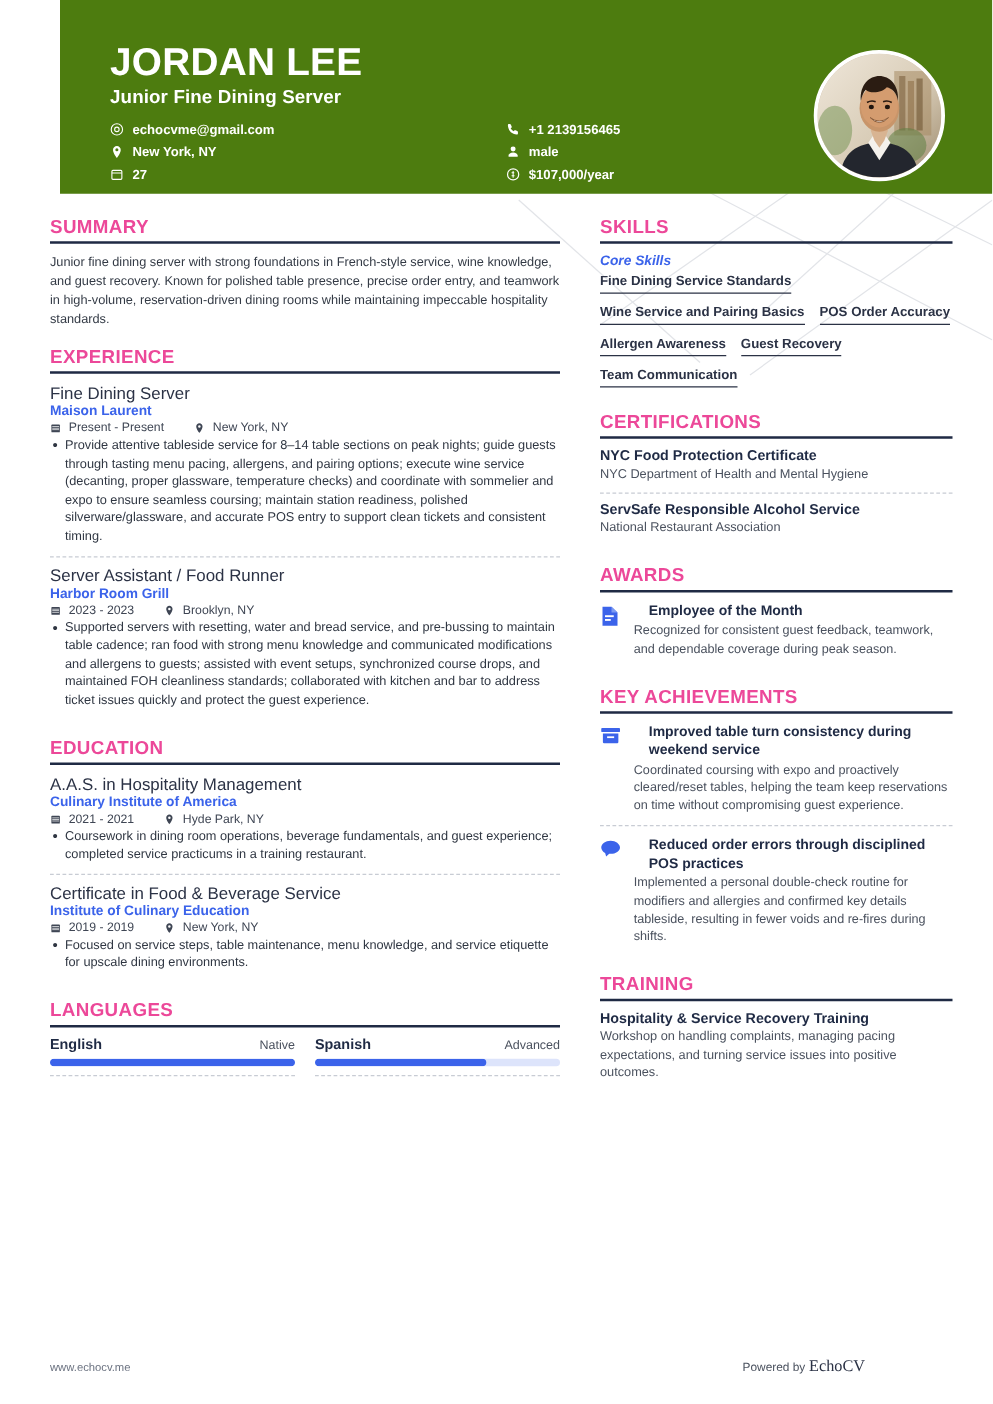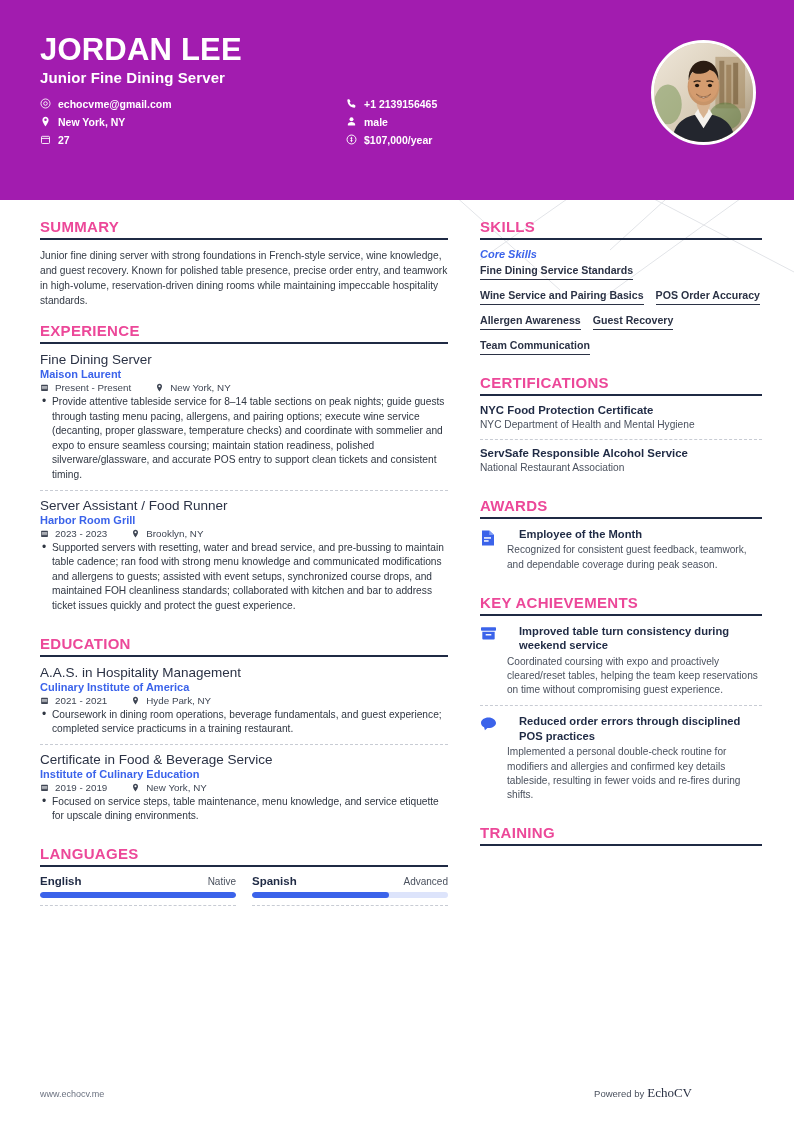--- a/index.html
+++ b/index.html
@@ -25,44 +25,45 @@
     position: absolute;
     left: 0; top: 0;
     width: 794px; height: 1123px;
     pointer-events: none;
     z-index: 0;
   }
 
   
   .header {
     position: relative;
-    background: #a21caf;
-    height: 200px;
+    background: #4d7c0f;
+    height: 155px;
     box-sizing: border-box;
     padding: 34px 40px 0 40px;
     z-index: 2;
+    margin-left: 48px;
   }
   .hdr-name {
     font-size: 31px;
     font-weight: bold;
     color: #ffffff;
     letter-spacing: 0.2px;
     line-height: 1.05;
     margin: 0 0 2px 0;
   }
   .hdr-title {
     font-size: 15px;
     font-weight: bold;
     color: #ffffff;
     margin: 0 0 10px 0;
     letter-spacing: 0.1px;
   }
   .contact-grid {
     display: flex;
-    gap: 1px;
+    gap: 12px;
   }
   .contact-col { width: 305px; }
   .contact-col.second { width: 300px; }
   .contact-row {
     display: flex;
     align-items: center;
     gap: 7px;
     color: #ffffff;
     font-size: 10.5px;
     font-weight: bold;
@@ -649,20 +650,24 @@
           <div class="ie-body">
             <div class="ie-title">Reduced order errors through disciplined POS practices</div>
             <div class="ie-desc">Implemented a personal double-check routine for modifiers and allergies and confirmed key details tableside, resulting in fewer voids and re-fires during shifts.</div>
           </div>
         </div>
       </div>
 
       <div class="sec sec-gap-top">
         <div class="sec-title">TRAINING</div>
         <div class="sec-rule"></div>
+        <div class="mini-entry">
+          <div class="mini-title">Hospitality &amp; Service Recovery Training</div>
+          <div class="mini-sub">Workshop on handling complaints, managing pacing expectations, and turning service issues into positive outcomes.</div>
+        </div>
       </div>
 
     </div>
   </div>
 
   <div class="footer">
     <div class="footer-left">www.echocv.me</div>
     <div class="footer-right">
       <span>Powered by</span><span class="footer-brand">EchoCV</span>
     </div>

